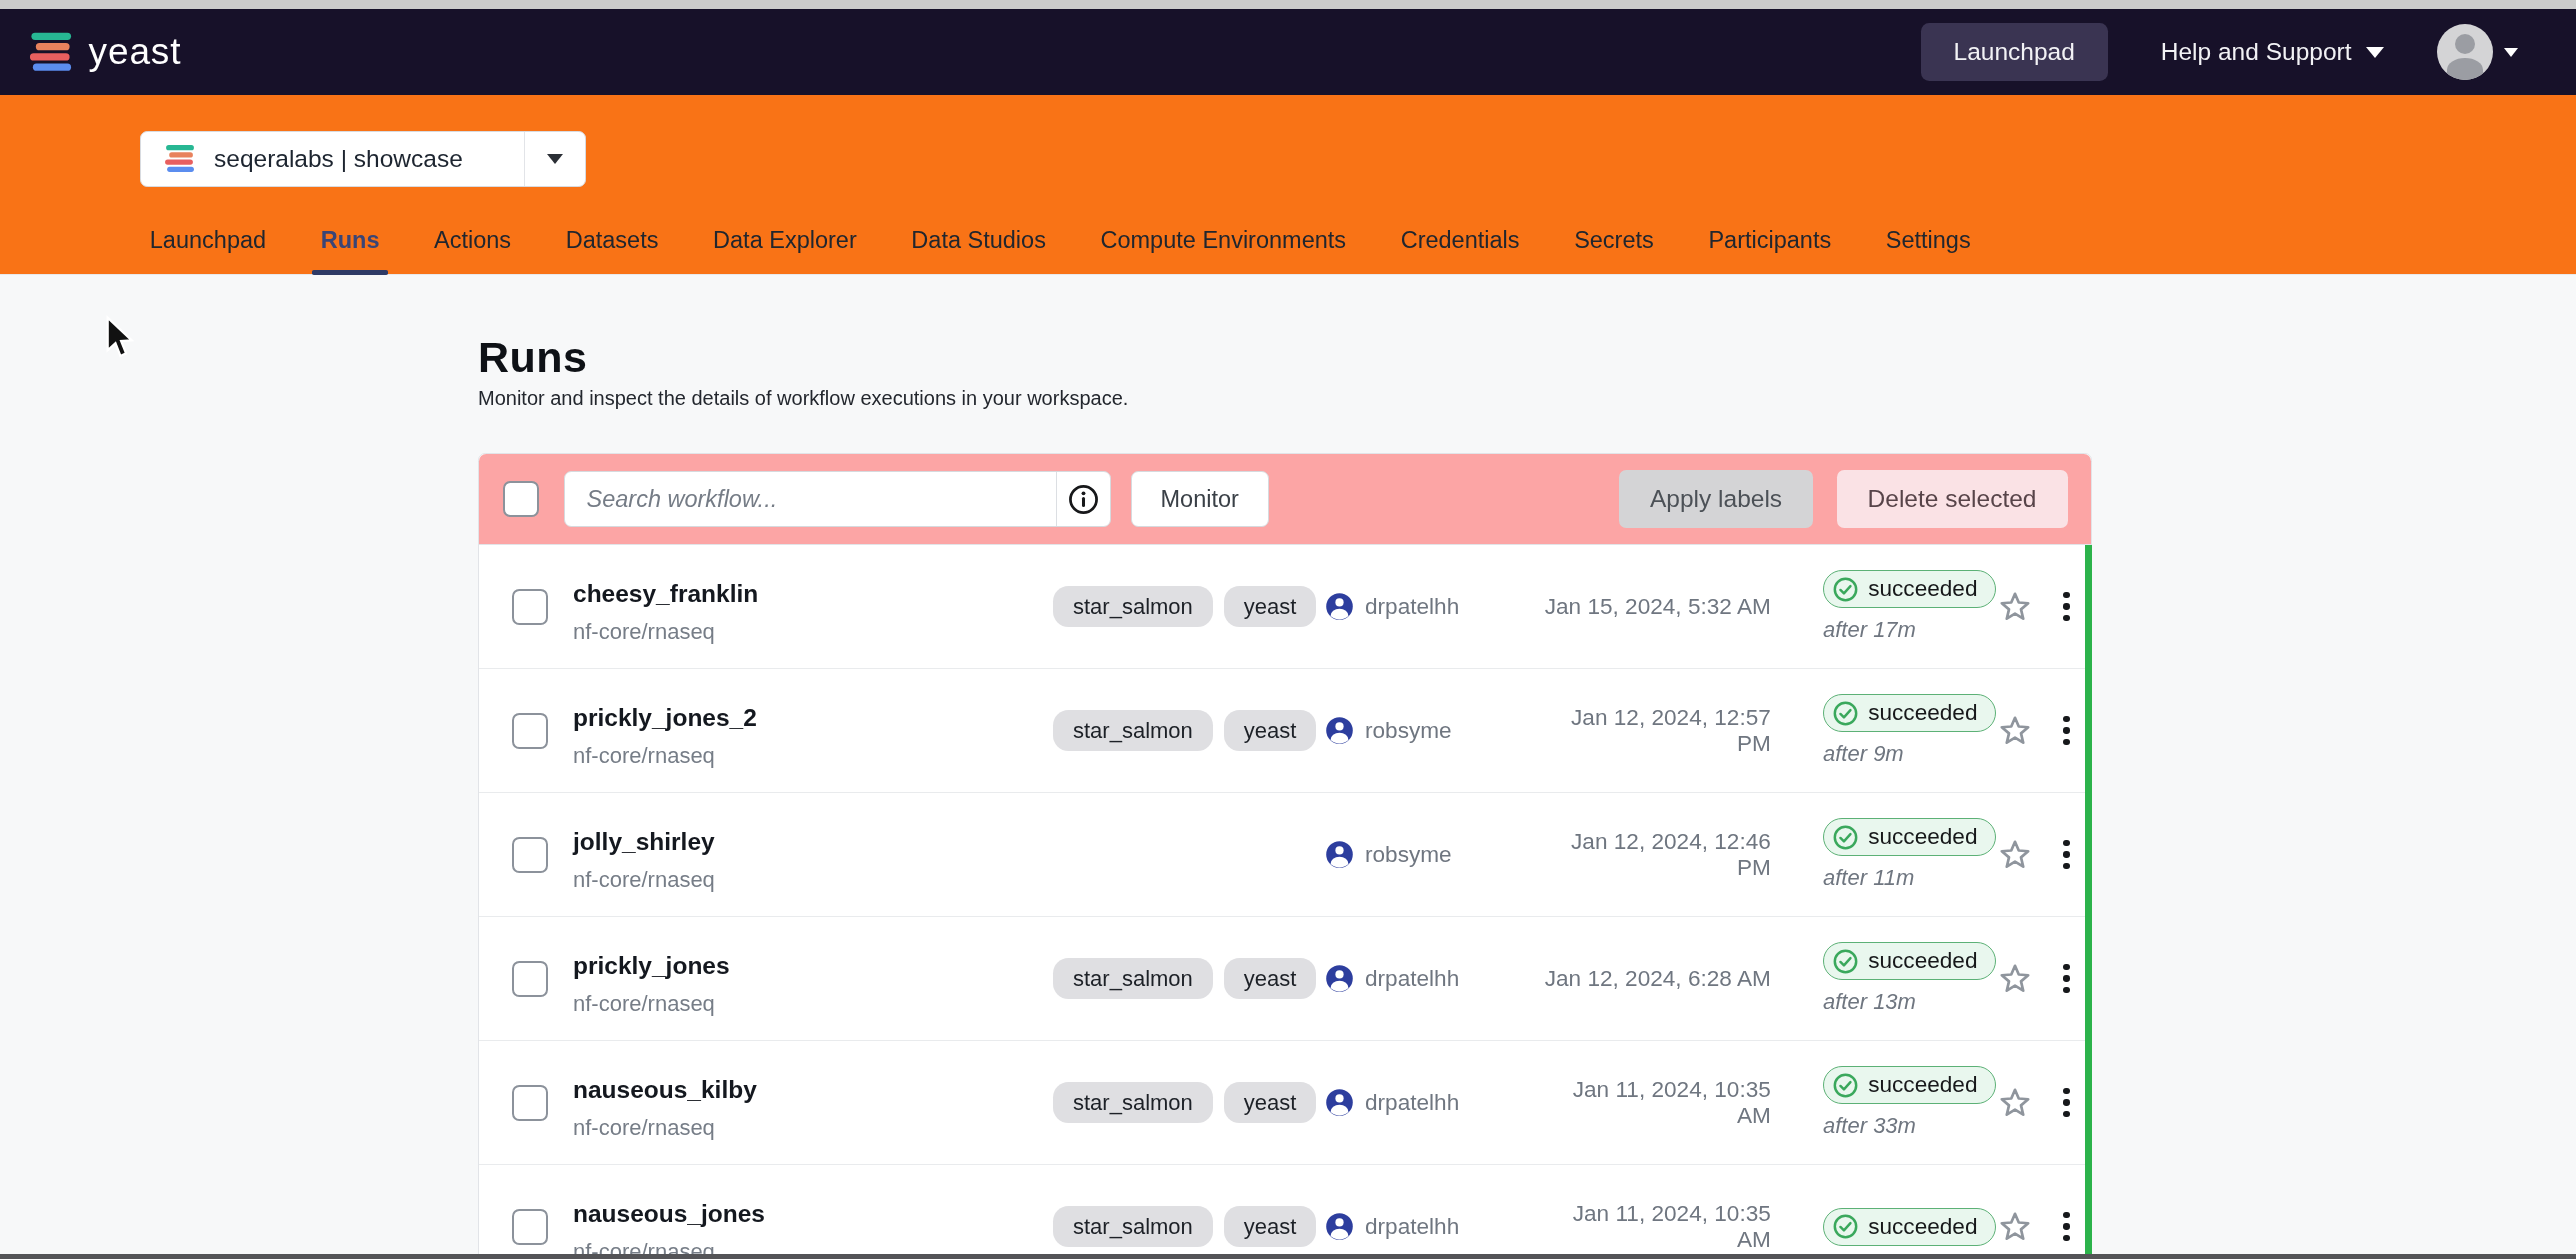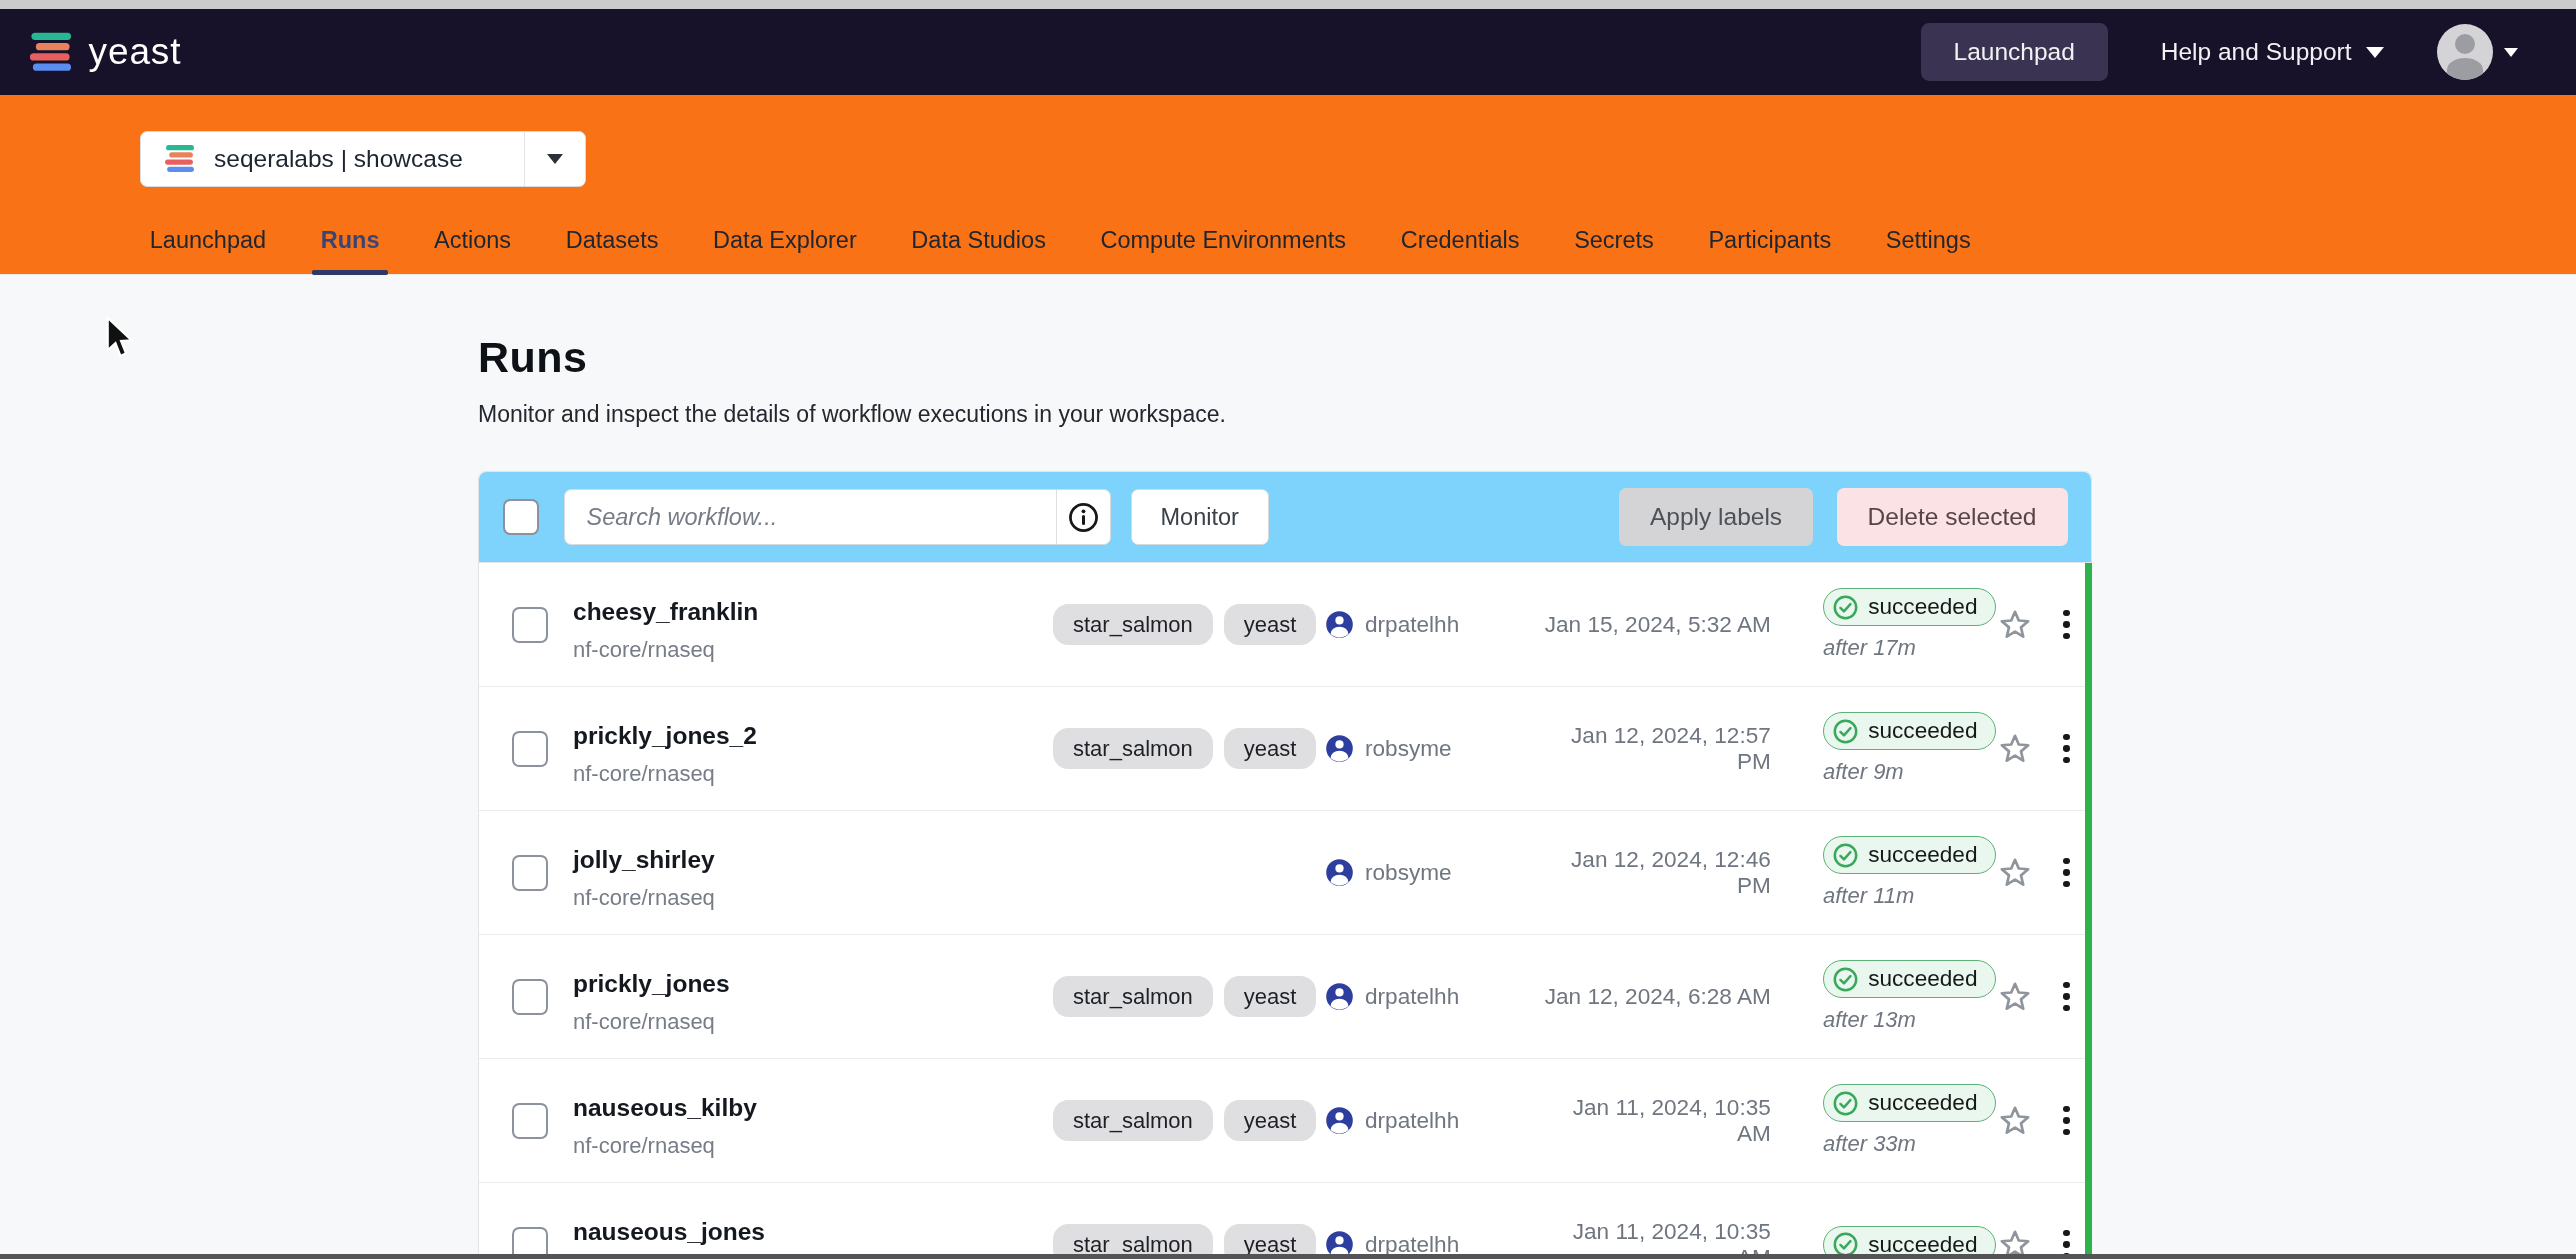--- a/index.html
+++ b/index.html
@@ -36,24 +36,24 @@
   .ws-divider { width: 0.9px; background: #e2e4e8; }
   .ws-caret { width: 60px; display: flex; align-items: center; justify-content: center; }
   .tabs { display: flex; margin-left: 106px; margin-top: 40px; gap: 51px; }
   .tab { font-size: 23.5px; color: #21262e; padding: 0 1.8px 20px; position: relative; cursor: pointer; white-space: nowrap; }
   .tab.active { color: #3a4576; font-weight: 700; }
   .tab.active::after { content: ""; position: absolute; left: -7.2px; right: -7.2px; bottom: -0.9px; height: 5.4px; background: #2e3a66; border-radius: 1.8px; }
 
   
   .main { margin-left: 478px; width: 1614px; }
   .page-title { margin-top: 58px; font-size: 43px; font-weight: 800; color: #0e1116; letter-spacing: 0.5px; }
-  .page-subtitle { margin-top: 19px; font-size: 23px; color: #23272e; }
+  .page-subtitle { margin-top: 5px; font-size: 20px; color: #23272e; }
 
   .card { margin-top: 43px; background: #ffffff; border: 0.9px solid #e2e4e8; border-radius: 7.2px 7.2px 0 0; position: relative; }
-  .toolbar { display: flex; align-items: center; background: #7dd3fc; padding: 16.3px 23.5px; border-bottom: 0.9px solid #e2e4e8; border-radius: 7.2px 7.2px 0 0; height: 91px; }
+  .toolbar { display: flex; align-items: center; background: #fca5a5; padding: 16.3px 23.5px; border-bottom: 0.9px solid #e2e4e8; border-radius: 7.2px 7.2px 0 0; height: 91px; }
   .checkbox { width: 36px; height: 36px; border: 2.7px solid #8c929b; border-radius: 7.2px; background: #fff; cursor: pointer; flex: none; }
   .search-box { display: flex; align-items: stretch; margin-left: 25px; width: 547px; height: 56px; background: #fff; border: 0.9px solid #d6dade; border-radius: 7.2px; overflow: hidden; }
   .search-input { flex: 1; border: none; outline: none; font-size: 23.5px; color: #3a4047; padding: 0 22px; background: transparent; font-family: inherit; }
   .search-input::placeholder { font-style: italic; color: #757c86; opacity: 1; }
   .search-suffix { width: 54px; border-left: 0.9px solid #dcdfe3; display: flex; align-items: center; justify-content: center; cursor: pointer; }
   .btn-search { margin-left: 20px; height: 56px; padding: 0 29px; font-size: 23.5px; color: #3a4047; background: #fff; border: 0.9px solid #d6dade; border-radius: 7.2px; cursor: pointer; font-family: inherit; }
   .btn-apply { margin-left: auto; height: 58px; padding: 0 31px; font-size: 24.5px; color: #4c5157; background: #d4d4d6; border: none; border-radius: 7.2px; cursor: pointer; font-family: inherit; }
   .btn-delete { margin-left: 23.5px; height: 58px; padding: 0 31px; font-size: 24.5px; color: #574449; background: #fae2e5; border: none; border-radius: 7.2px; cursor: pointer; font-family: inherit; }
 
   .row { display: grid; grid-template-columns: 94px 480px 272px 213px 240px 208px 58px 45px; align-items: center; height: 124px; border-bottom: 0.9px solid #e9ebed; }

